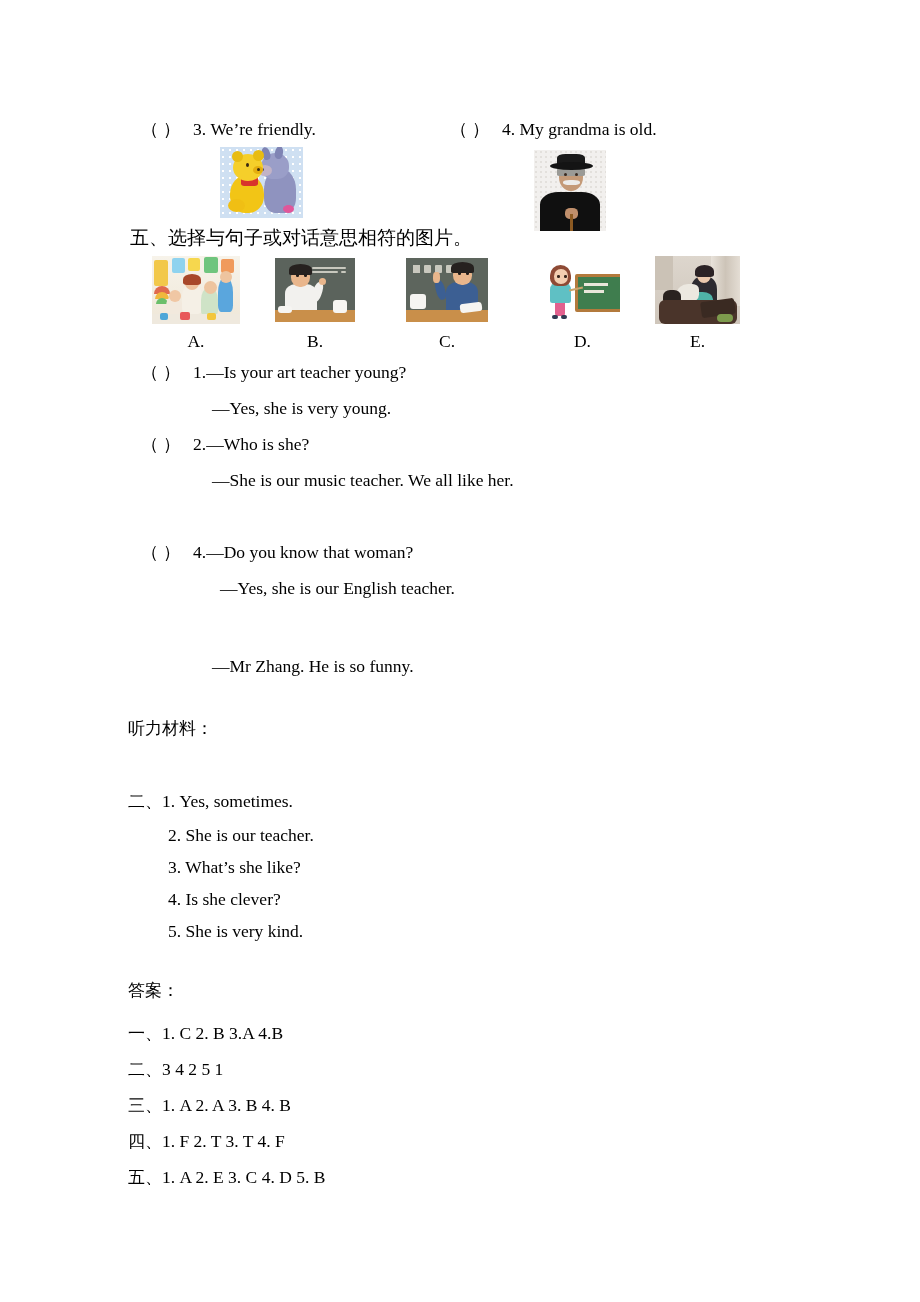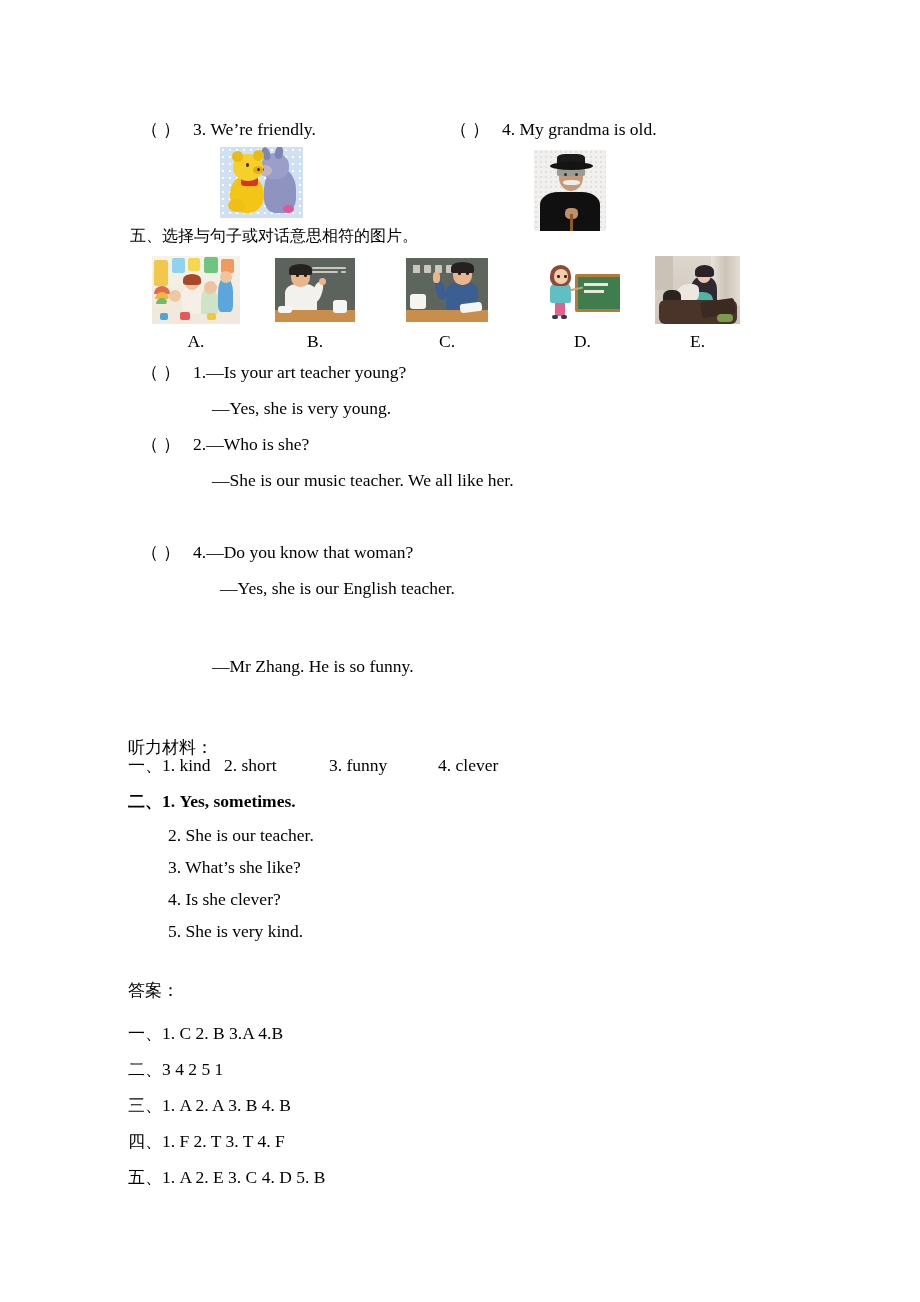--- a/index.html
+++ b/index.html
@@ -228,21 +228,21 @@
     <div class="fig man-hair" style="left:23px; top:14px; width:28px; height:12px;"></div>
     <div class="fig man-eye" style="left:30px; top:23px; width:3px; height:3px;"></div>
     <div class="fig man-eye" style="left:41px; top:23px; width:3px; height:3px;"></div>
     <div class="fig man-mous" style="left:29px; top:30px; width:17px; height:5px;"></div>
     <div class="fig man-hat-crown" style="left:23px; top:4px; width:28px; height:12px;"></div>
     <div class="fig man-hat-brim" style="left:16px; top:12px; width:43px; height:8px;"></div>
     <div class="fig man-hand" style="left:31px; top:58px; width:13px; height:11px;"></div>
     <div class="fig man-cane" style="left:36px; top:64px; width:3px; height:20px;"></div>
   </div>
 
-  <div class="row cn" style="left:130px; top:228px; font-size:16px;">五、选择与句子或对话意思相符的图片。</div>
+  <div class="row cn" style="left:130px; top:228px; font-size:19px;">五、选择与句子或对话意思相符的图片。</div>
 
   <div class="thumb a-bg" style="left:152px; top:256px; width:88px; height:68px;">
     <div class="fig a-wall" style="left:0; top:0; width:88px; height:68px;"></div>
     <div class="fig" style="left:2px; top:4px; width:14px; height:26px; background:#f2c84a; border-radius:2px;"></div>
     <div class="fig" style="left:2px; top:30px; width:16px; height:8px; background:#e06a4d; border-radius:8px 8px 0 0;"></div>
     <div class="fig" style="left:3px; top:36px; width:14px; height:7px; background:#f0b83c; border-radius:7px 7px 0 0;"></div>
     <div class="fig" style="left:4px; top:42px; width:12px; height:6px; background:#6bbf6b; border-radius:6px 6px 0 0;"></div>
     <div class="fig a-poster" style="left:20px; top:2px; width:13px; height:15px; background:#8fd3ef;"></div>
     <div class="fig a-poster" style="left:36px; top:2px; width:12px; height:13px; background:#f6d74e;"></div>
     <div class="fig a-poster" style="left:52px; top:1px; width:14px; height:16px; background:#6fc57e;"></div>
@@ -346,27 +346,24 @@
   <div class="row" style="left:212px; top:472px;">—She is our music teacher. We all like her.</div>
 
 
   <div class="row" style="left:141px; top:544px;">
     <span class="paren">（      ）</span><span>4.</span><span>—Do you know that woman?</span>
   </div>
   <div class="row" style="left:212px; top:580px;margin-left:8px;">—Yes, she is our English teacher.</div>
 
   <div class="row" style="left:212px; top:658px;">—Mr Zhang. He is so funny.</div>
 
-  <div class="row cn" style="left:128px; top:720px;margin-top:19px;">听力材料：</div>
-
-  <div class="row" style="left:128px; top:757px;">
-    <span class="cn">一、</span><span style="display:inline-block; width:62px;">1. kind</span><span style="display:inline-block; width:105px;">2. short</span><span style="display:inline-block; width:109px;">3. funny</span><span>4. clever</span>
-  </div>
-
-  <div class="row" style="left:128px; top:793px;font-weight:bold;">
+  <div class="row cn" style="left:128px; top:720px;">听力材料：</div>
+
+
+  <div class="row" style="left:128px; top:793px;">
     <span class="cn">二、</span><span>1. Yes, sometimes.</span>
   </div>
   <div class="row" style="left:168px; top:827px;">2. She is our teacher.</div>
   <div class="row" style="left:168px; top:859px;">3. What’s she like?</div>
   <div class="row" style="left:168px; top:891px;">4. Is she clever?</div>
   <div class="row" style="left:168px; top:923px;">5. She is very kind.</div>
 
   <div class="row cn" style="left:128px; top:982px;">答案：</div>
 
   <div class="row" style="left:128px; top:1025px;">

